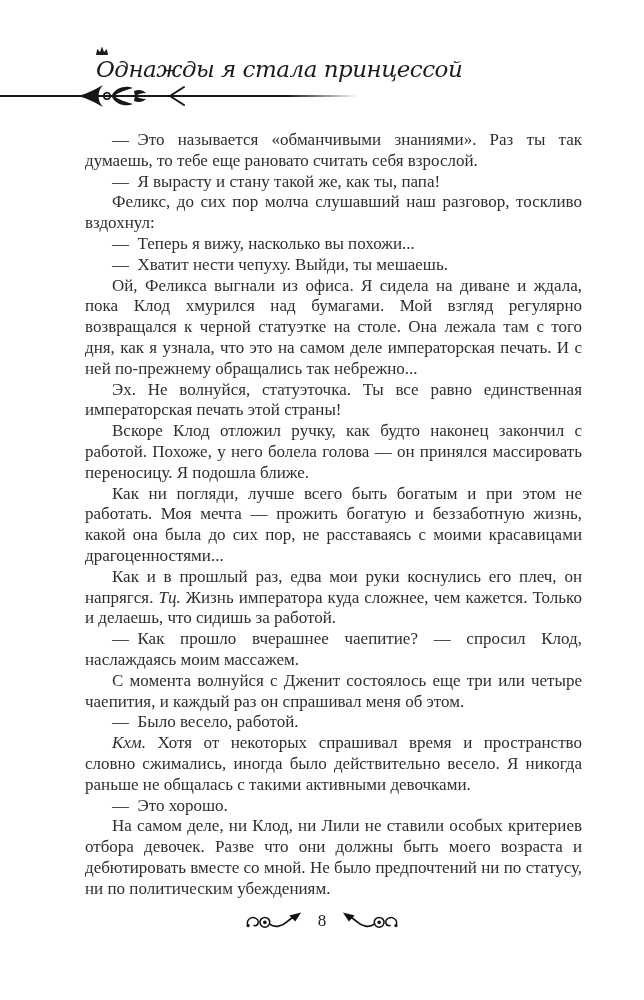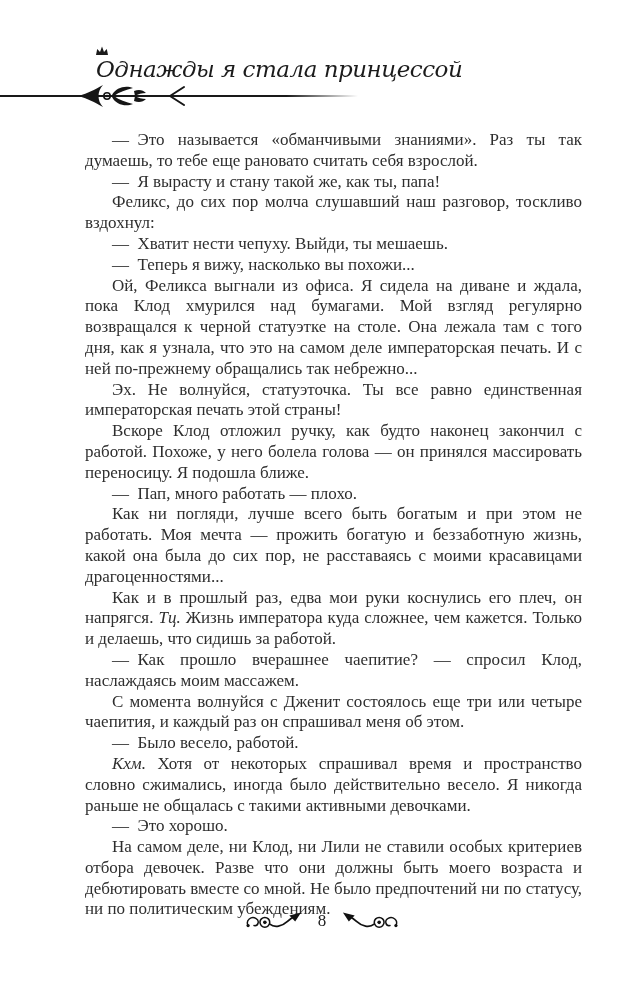--- a/index.html
+++ b/index.html
@@ -128,26 +128,25 @@
       <path d="M1,9 L2.2,3 L5,6 L7,0.5 L9,6 L11.8,3 L13,9 Z" fill="#1b1b1b"></path>
     </svg>
 
     <h1 class="running-title" style="color: rgb(27, 27, 27);">Однажды я стала принцессой</h1>
   </header>
 
   <main class="text-block" style="color: rgb(46, 46, 46);">
       <p><span>— Это называется «обманчивыми знаниями». Раз ты так думаешь, то тебе еще рановато считать себя взрослой.</span></p>
       <p><span>— Я вырасту и стану такой же, как ты, папа!</span></p>
       <p><span>Феликс, до сих пор молча слушавший наш разговор, тоскливо вздохнул:</span></p>
+      <p><span>— Теперь я вижу, насколько вы похожи...</span></p>
       <p><span>— Хватит нести чепуху. Выйди, ты мешаешь.</span></p>
-      <p><span>— Теперь я вижу, насколько вы похожи...</span></p>
       <p><span>Ой, Феликса выгнали из офиса. Я сидела на диване и ждала, пока Клод хмурился над бумагами. Мой взгляд регулярно возвращался к черной статуэтке на столе. Она лежала там с того дня, как я узнала, что это на самом деле императорская печать. И с ней по-прежнему обращались так небрежно...</span></p>
       <p><span>Эх. Не волнуйся, статуэточка. Ты все равно единственная императорская печать этой страны!</span></p>
       <p><span>Вскоре Клод отложил ручку, как будто наконец закончил с работой. Похоже, у него болела голова — он принялся массировать переносицу. Я подошла ближе.</span></p>
-      <p><span>— Пап, много работать — плохо.</span></p>
       <p><span>Как ни погляди, лучше всего быть богатым и при этом не работать. Моя мечта — прожить богатую и беззаботную жизнь, какой она была до сих пор, не расставаясь с моими красавицами драгоценностями...</span></p>
       <p><span>Как и в прошлый раз, едва мои руки коснулись его плеч, он напрягся. </span><em>Тц.</em><span> Жизнь императора куда сложнее, чем кажется. Только и делаешь, что сидишь за работой.</span></p>
       <p><span>— Как прошло вчерашнее чаепитие? — спросил Клод, наслаждаясь моим массажем.</span></p>
       <p><span>С момента волнуйся с Дженит состоялось еще три или четыре чаепития, и каждый раз он спрашивал меня об этом.</span></p>
       <p><span>— Было весело, работой.</span></p>
       <p><em>Кхм.</em><span> Хотя от некоторых спрашивал время и пространство словно сжимались, иногда было действительно весело. Я никогда раньше не общалась с такими активными девочками.</span></p>
       <p><span>— Это хорошо.</span></p>
       <p><span>На самом деле, ни Клод, ни Лили не ставили особых критериев отбора девочек. Разве что они должны быть моего возраста и дебютировать вместе со мной. Не было предпочтений ни по статусу, ни по политическим убеждениям.</span></p>
     </main>
 

